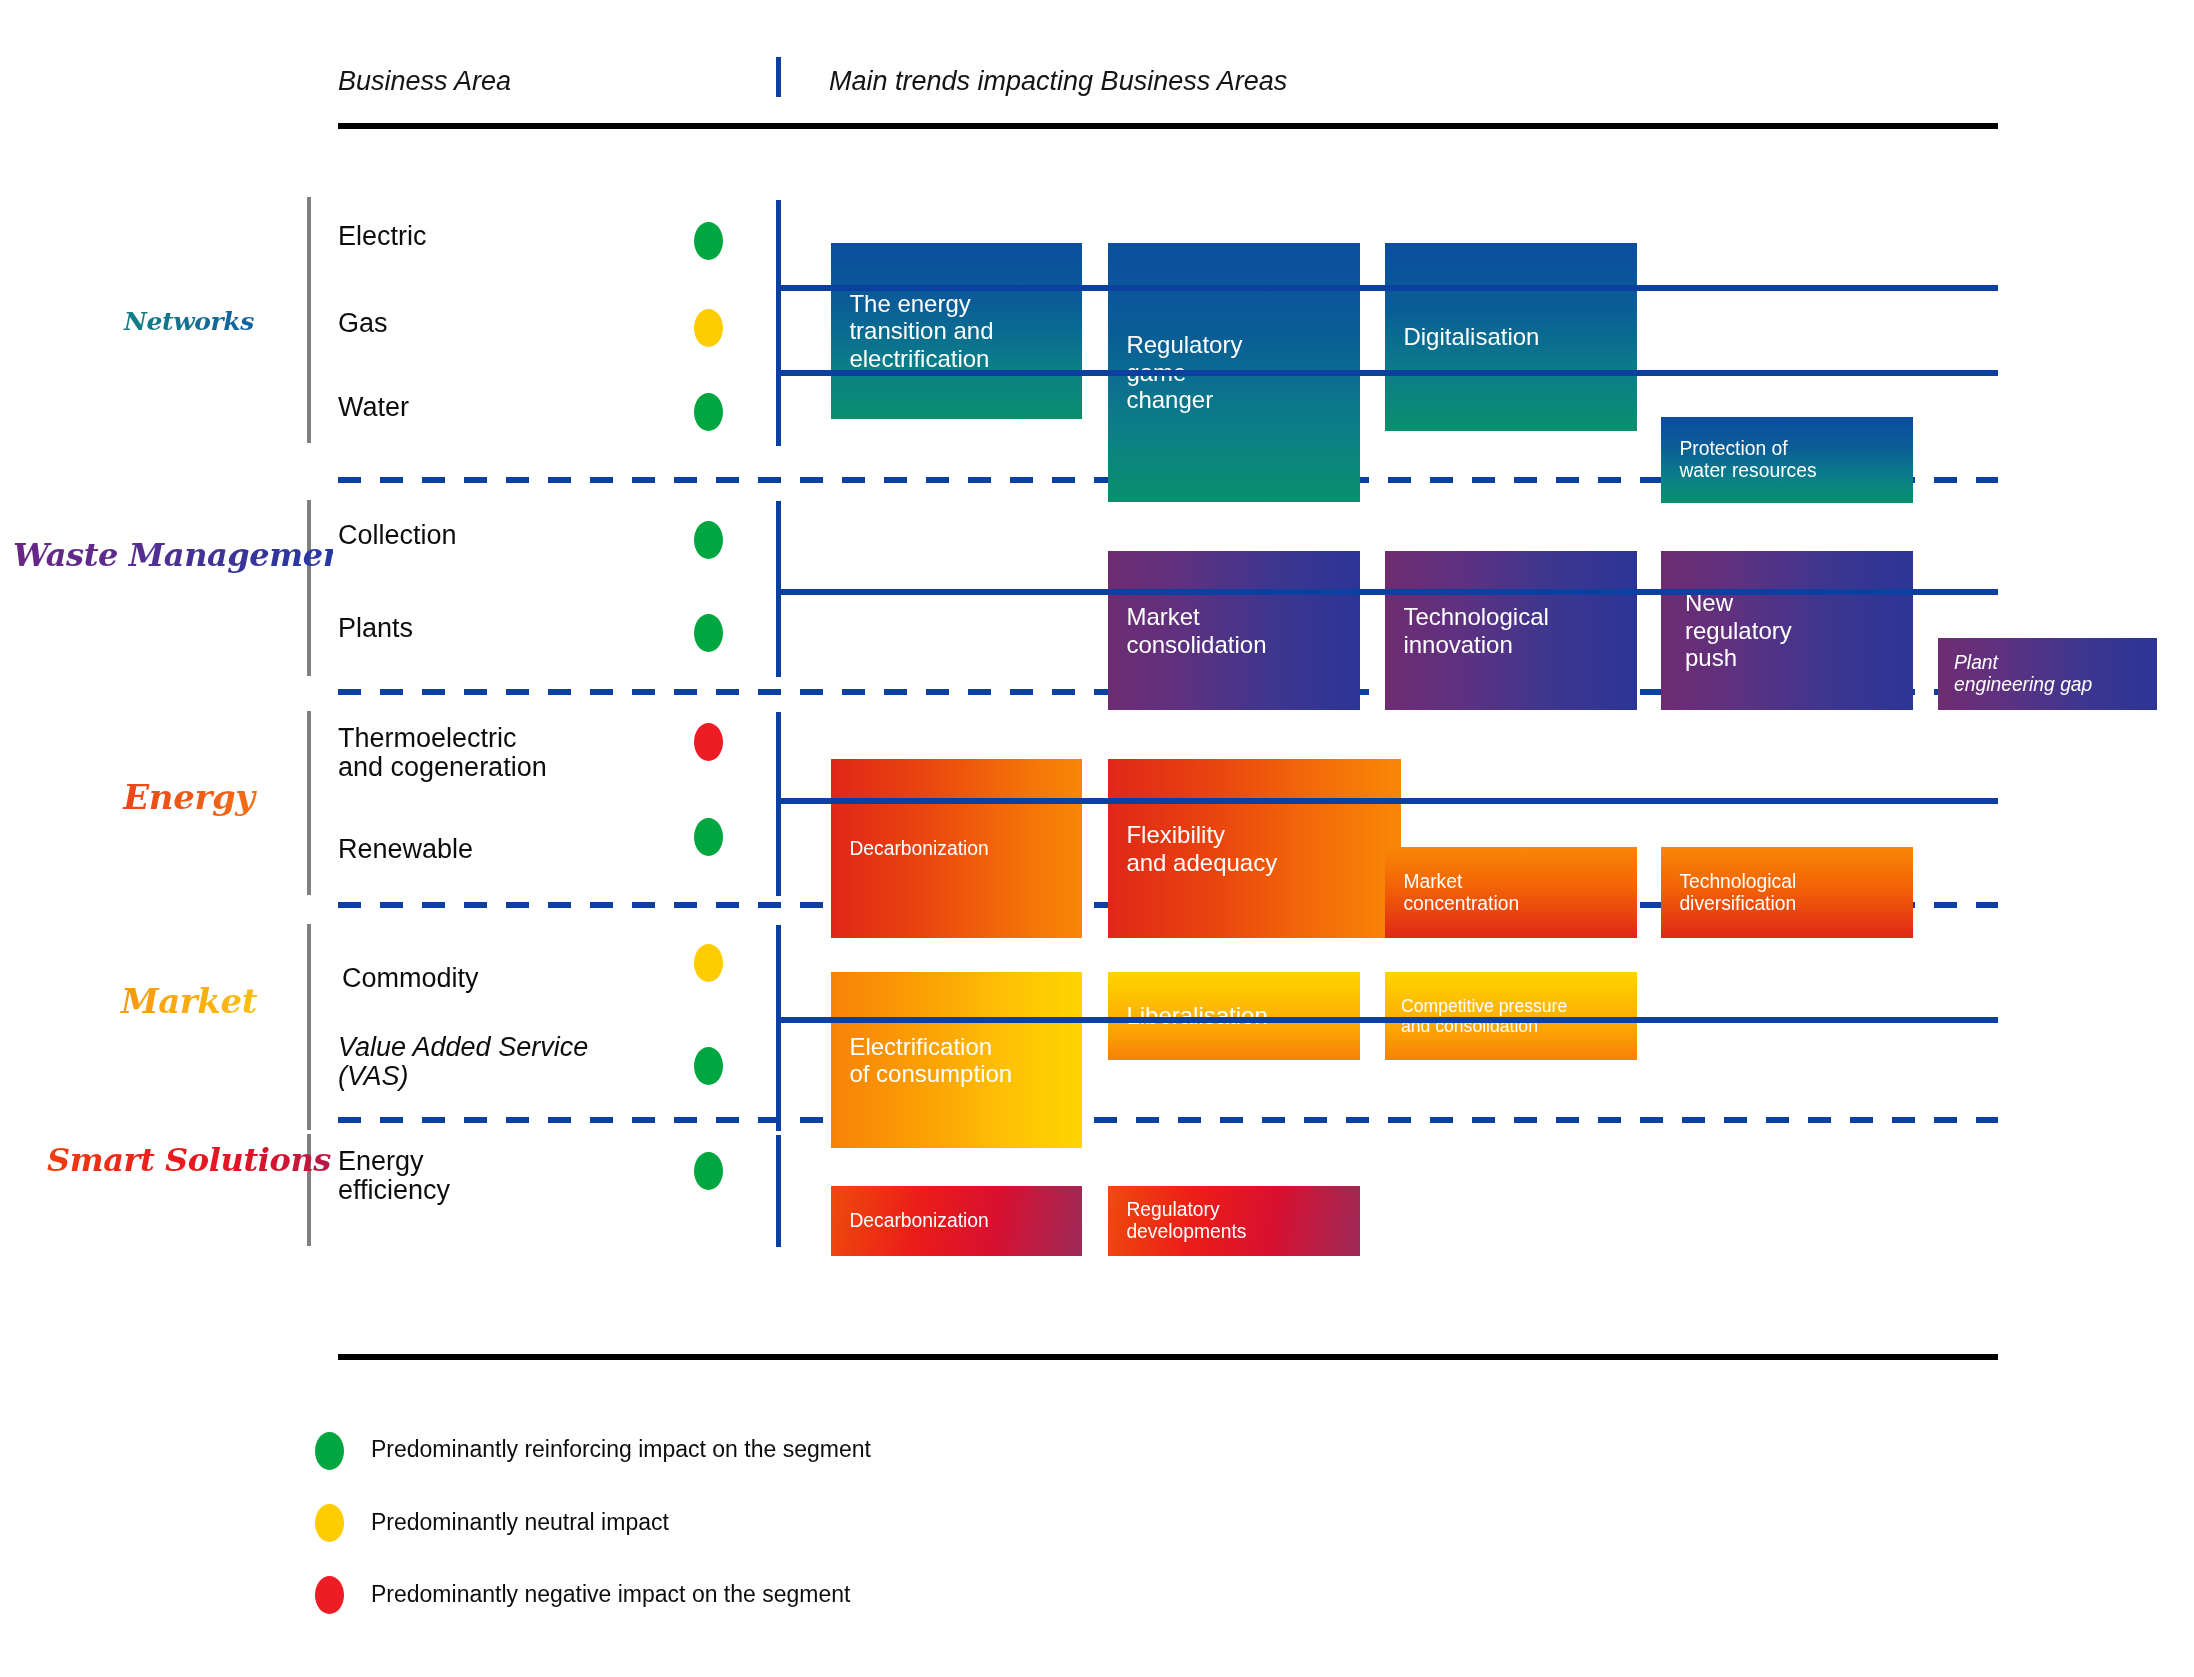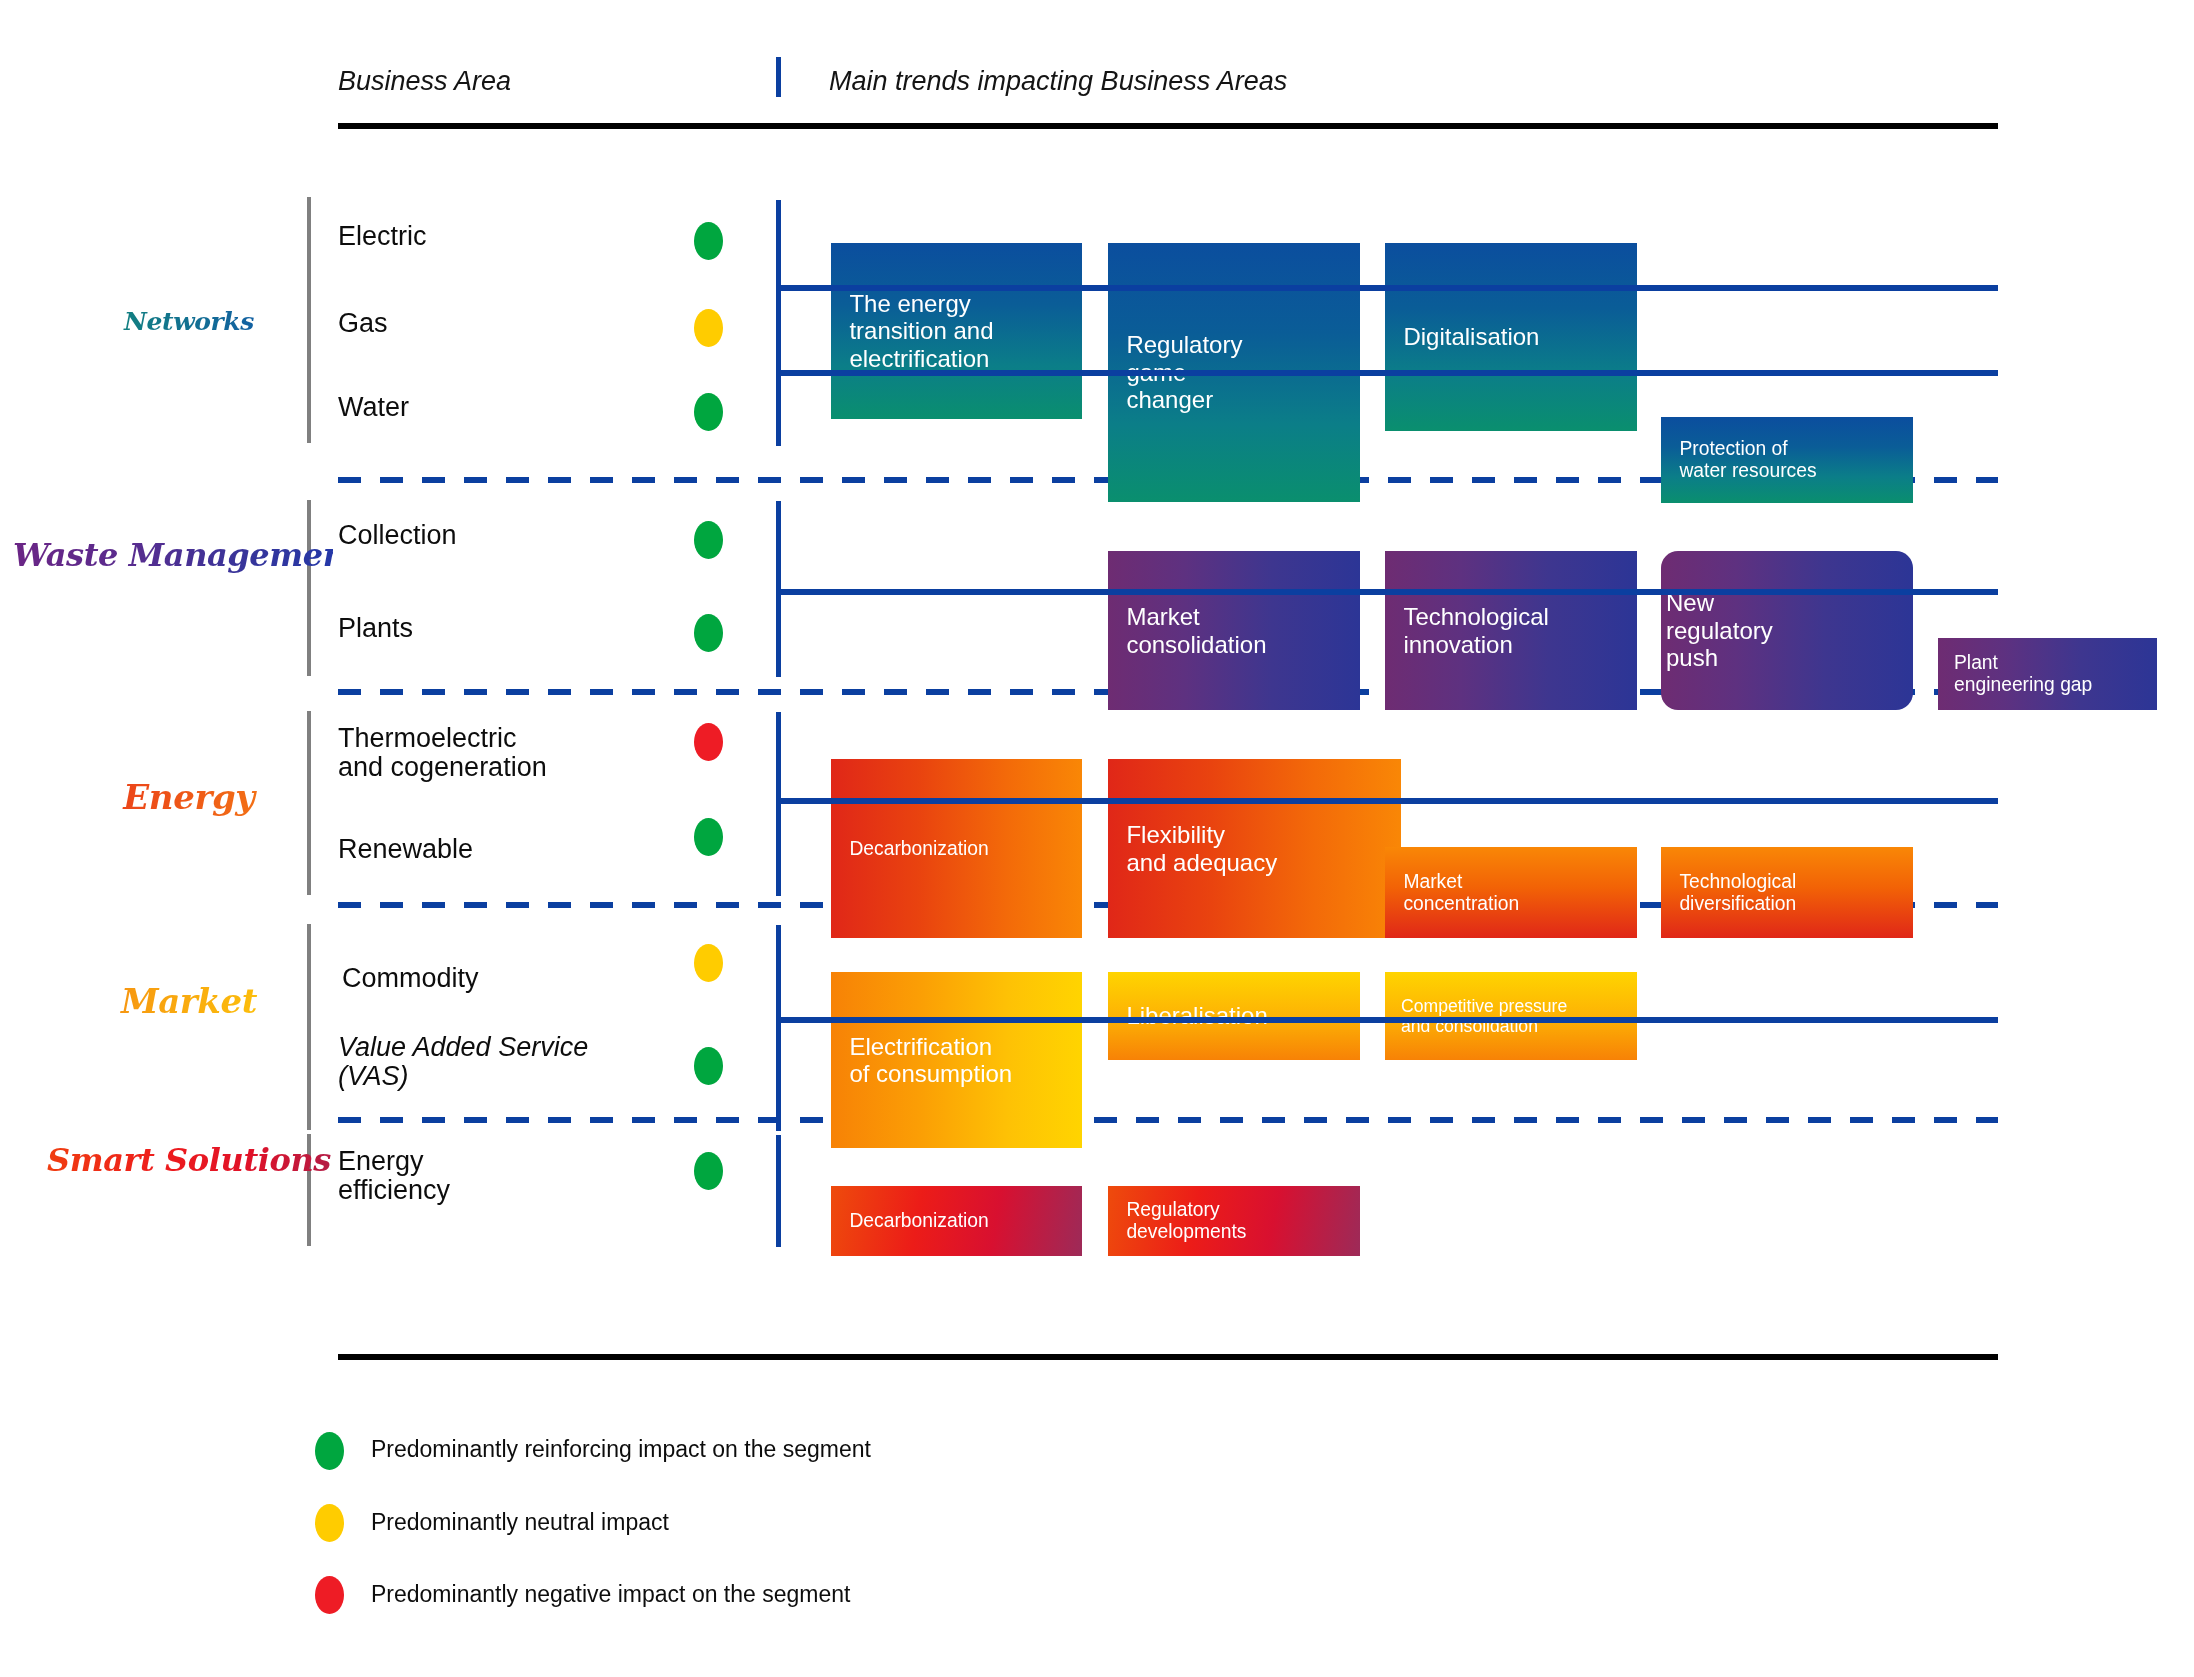--- a/index.html
+++ b/index.html
@@ -167,26 +167,26 @@
   <div class="row-line" style="left:776px;top:589px;width:1222px;"></div>
 
   <div class="tbox g-waste" style="left:1108px;top:505px;width:252px;height:159px;padding-left:18.4px;font-size:24px;">
     <span>Market
 consolidation</span>
   </div>
   <div class="tbox g-waste" style="left:1385px;top:505px;width:252px;height:159px;padding-left:18.4px;font-size:24px;">
     <span>Technological
 innovation</span>
   </div>
-  <div class="tbox g-waste" style="left:1661px;top:505px;width:252px;height:159px;padding-left:5px;font-size:24px;border-radius:17px;">
+  <div class="tbox g-waste" style="left:1661px;top:505px;width:252px;height:159px;padding-left:24px;font-size:24px;">
     <span>New
 regulatory
 push</span>
   </div>
-  <div class="tbox g-waste" style="left:1938px;top:592px;width:219px;height:72px;padding-left:16px;font-size:19.3px;">
+  <div class="tbox g-waste" style="left:1938px;top:592px;width:219px;height:72px;padding-left:16px;font-size:19.3px;font-style:italic;">
     <span>Plant
 engineering gap</span>
   </div>
 
   <div class="grp-dash" style="left:338px;top:689px;width:1660px;"></div>
 
   <div class="group-bar" style="left:307px;top:711px;height:184px;"></div>
   <div class="group-label gl-energy">Energy</div>
 
   <div class="seg-label" style="left:338px;top:724px;">Thermoelectric

